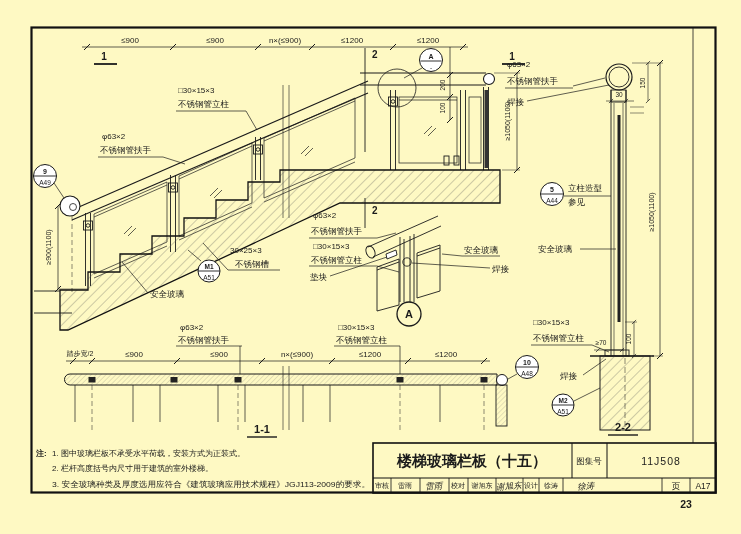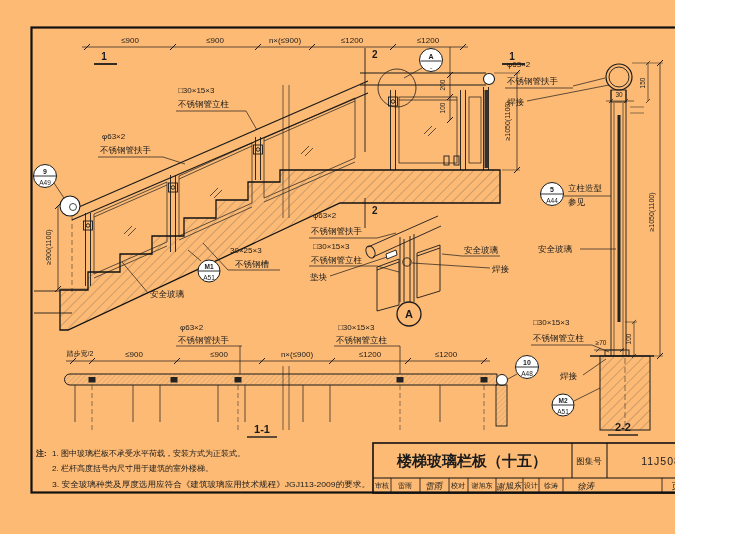--- a/index.html
+++ b/index.html
@@ -1,16 +1,16 @@
 <!DOCTYPE html>
 <html><head>
 <meta charset="utf-8">
 <style>
   html,body{margin:0;padding:0;background:#fff;}
-  .page{position:relative;width:675px;height:534px;background:#fdba74;overflow:hidden;
+  .page{position:relative;width:741px;height:534px;background:#fef9c3;overflow:hidden;
         font-family:"Liberation Sans", sans-serif;}
   svg text{fill:#1b1b1b;font-family:"Liberation Sans", sans-serif;}
   .dim{font-size:8px;}
   .dimS{font-size:6.5px;}
   .dim7{font-size:7px;}
   .lbl{font-size:8.5px;}
   .lblE{font-size:8px;}
   .callN{font-size:7px;font-weight:bold;}
   .callR{font-size:6.5px;}
   .secT{font-size:11px;font-weight:bold;}

